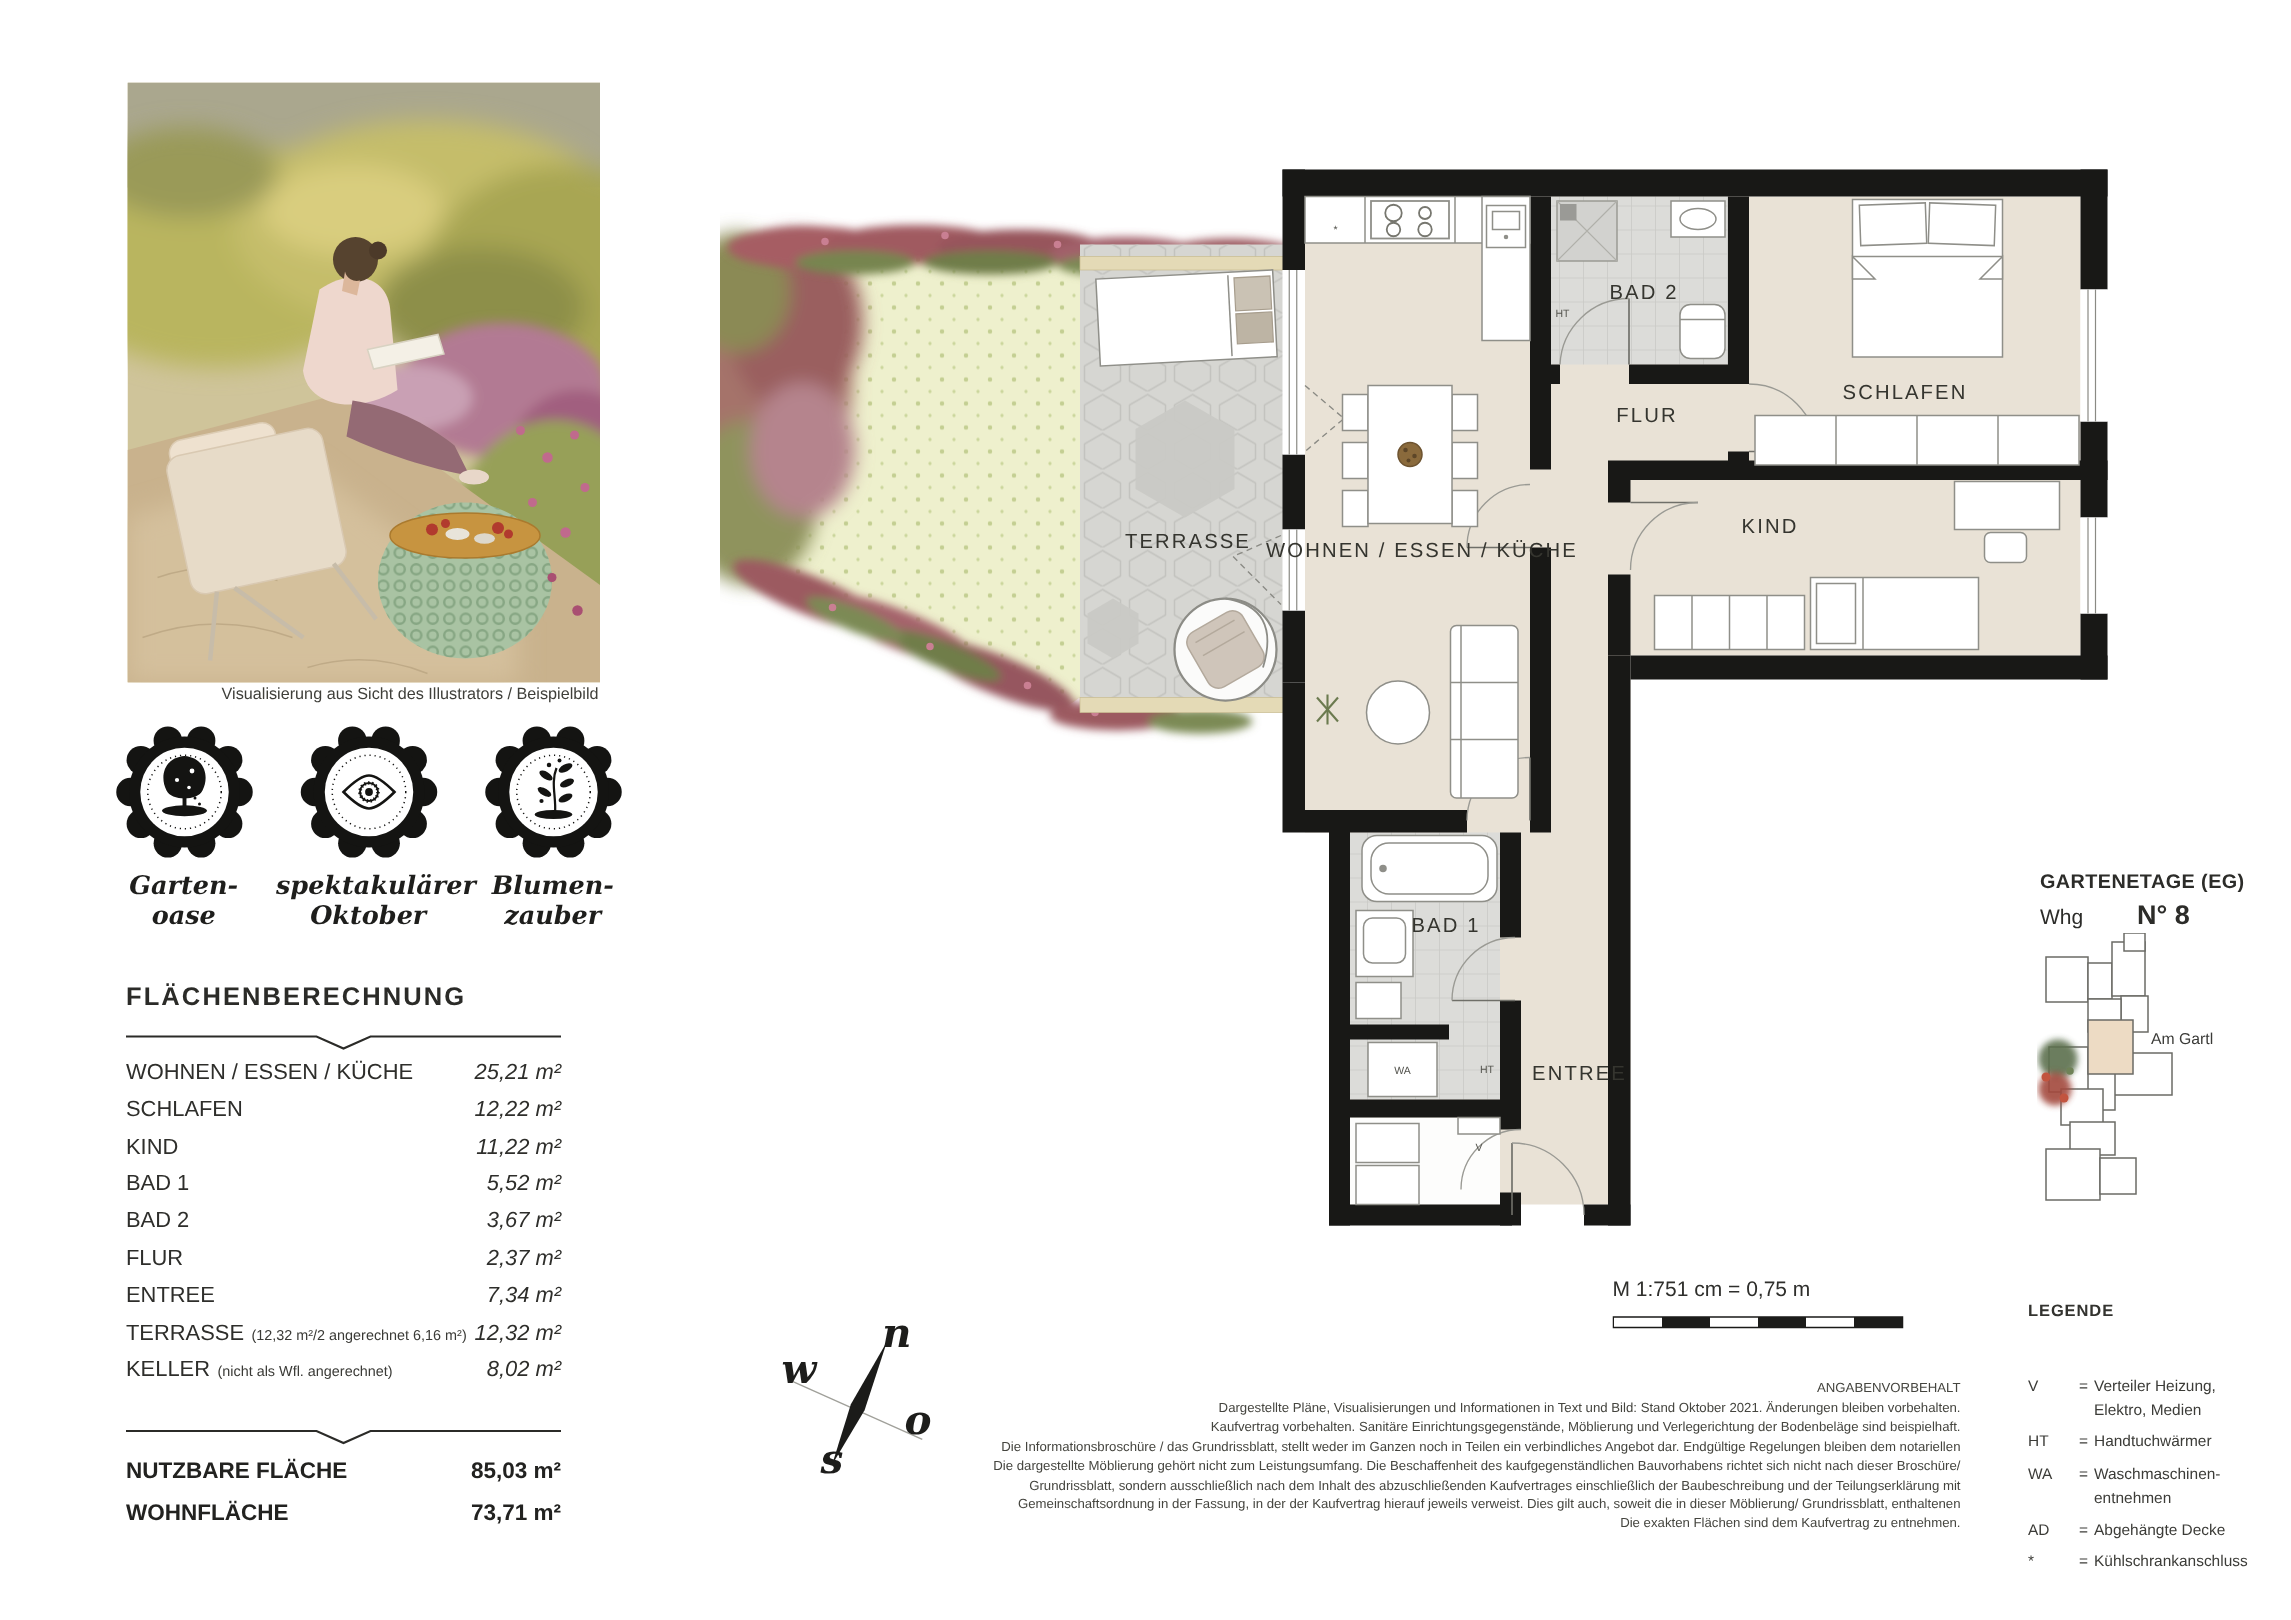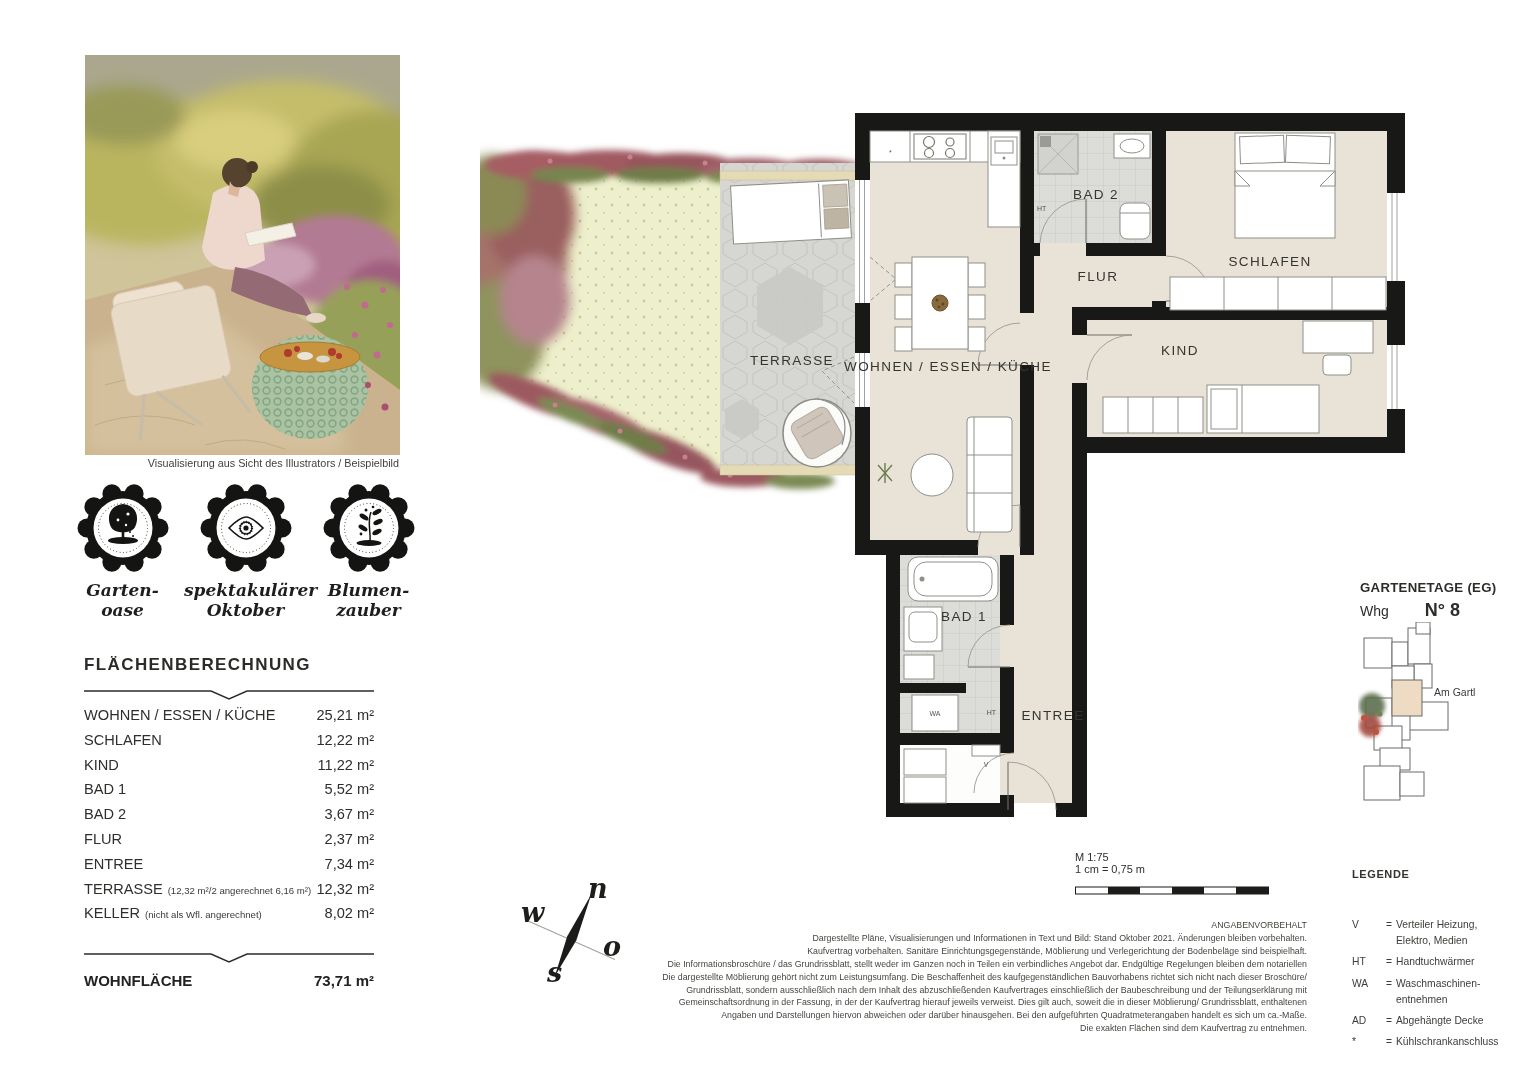--- a/index.html
+++ b/index.html
@@ -14,32 +14,32 @@
   .badge{width:123px;text-align:center;}
   .blabel{font-family:"DejaVu Serif",serif;font-style:italic;font-weight:700;
           font-size:17px;line-height:20px;color:#1e1e1c;margin-top:2px;}
   
   .ftable{left:84px;top:655px;width:290px;}
   .ftitle{font-size:17px;letter-spacing:1.4px;font-weight:600;color:#2b2b28;}
   .divider{display:block;margin-top:10px;}
   .frows{margin-top:6px;}
   .frow{display:flex;align-items:baseline;height:24.8px;font-size:14.6px;color:#2e2e2b;}
   .frow .note{font-size:9.6px;margin-left:5px;color:#3a3a36;}
-  .frow .val{margin-left:auto;}
+  .frow .val{margin-left:auto;font-style:italic;}
   .totrows{margin-top:8px;}
   .totrow{display:flex;align-items:baseline;height:28px;font-weight:700;font-size:15px;color:#222220;}
   .totrow .val{margin-left:auto;}
   
   .unit{left:1360px;top:580px;width:160px;color:#2c2c29;}
   .u1{font-size:13.2px;font-weight:700;letter-spacing:.3px;}
   .u2{font-size:14px;margin-top:5px;}
   .u2 .num{font-weight:700;font-size:18px;margin-left:32px;}
   
   .scale{left:1075px;top:851px;width:194px;}
-  .scalelabels{display:flex;justify-content:flex-start;font-size:11px;color:#2f2f2c;margin-bottom:6px;flex-direction:column;}
+  .scalelabels{display:flex;justify-content:flex-start;font-size:14px;color:#2f2f2c;margin-bottom:6px;}
   
   .disc{right:220px;top:919px;width:660px;text-align:right;font-size:8.8px;line-height:12.9px;color:#45453f;}
   
   .leg{left:1352px;top:868px;width:150px;color:#3c3c38;}
   .legtitle{font-size:11px;letter-spacing:.6px;margin-bottom:37px;color:#33332f;font-weight:bold;}
   .legitem{display:flex;font-size:10.3px;line-height:16.2px;margin-bottom:5px;}
   .legkey{width:34px;flex:none;}
   .legeq{width:10px;flex:none;}
   .legtxt{white-space:pre-line;}
   
@@ -273,20 +273,24 @@
         <span>KELLER</span>
         <span class="note">(nicht als Wfl. angerechnet)</span>
         <span class="val">8,02 m²</span>
       </div>
   </div>
   <svg class="divider" width="290" height="16" viewBox="0 0 290 16" style="margin-top:18px;">
     <path d="M0,6 H127 L145,14 L163,6 H290" fill="none" stroke="#2b2b28" stroke-width="1.4"></path>
   </svg>
   <div class="totrows">
     <div class="totrow">
+        <span>NUTZBARE FLÄCHE</span>
+        <span class="val">85,03 m²</span>
+      </div>
+    <div class="totrow">
         <span>WOHNFLÄCHE</span>
         <span class="val">73,71 m²</span>
       </div>
   </div>
 </div>
 
 <svg class="abs" style="left:480px;top:105px;" width="940" height="730" viewBox="0 0 940 730">
   <defs>
     <filter id="g3" x="-60%" y="-60%" width="220%" height="220%">
         <feGaussianBlur stdDeviation="3"></feGaussianBlur>
@@ -614,21 +618,20 @@
 </svg>
 
 <div class="abs disc">
   <div>ANGABENVORBEHALT</div>
   <div>Dargestellte Pläne, Visualisierungen und Informationen in Text und Bild: Stand Oktober 2021. Änderungen bleiben vorbehalten.</div>
   <div>Kaufvertrag vorbehalten. Sanitäre Einrichtungsgegenstände, Möblierung und Verlegerichtung der Bodenbeläge sind beispielhaft.</div>
   <div>Die Informationsbroschüre / das Grundrissblatt, stellt weder im Ganzen noch in Teilen ein verbindliches Angebot dar. Endgültige Regelungen bleiben dem notariellen</div>
   <div>Die dargestellte Möblierung gehört nicht zum Leistungsumfang. Die Beschaffenheit des kaufgegenständlichen Bauvorhabens richtet sich nicht nach dieser Broschüre/</div>
   <div>Grundrissblatt, sondern ausschließlich nach dem Inhalt des abzuschließenden Kaufvertrages einschließlich der Baubeschreibung und der Teilungserklärung mit</div>
   <div>Gemeinschaftsordnung in der Fassung, in der der Kaufvertrag hierauf jeweils verweist. Dies gilt auch, soweit die in dieser Möblierung/ Grundrissblatt, enthaltenen</div>
-  <div>Angaben und Darstellungen hiervon abweichen oder darüber hinausgehen. Bei den aufgeführten Quadratmeterangaben handelt es sich um ca.-Maße.</div>
   <div>Die exakten Flächen sind dem Kaufvertrag zu entnehmen.</div>
 </div>
 
 <div class="abs leg">
   <div class="legtitle">LEGENDE</div>
   <div class="legitem">
       <span class="legkey">V</span>
       <span class="legeq">=</span>
       <span class="legtxt">Verteiler Heizung,
 Elektro, Medien</span>

